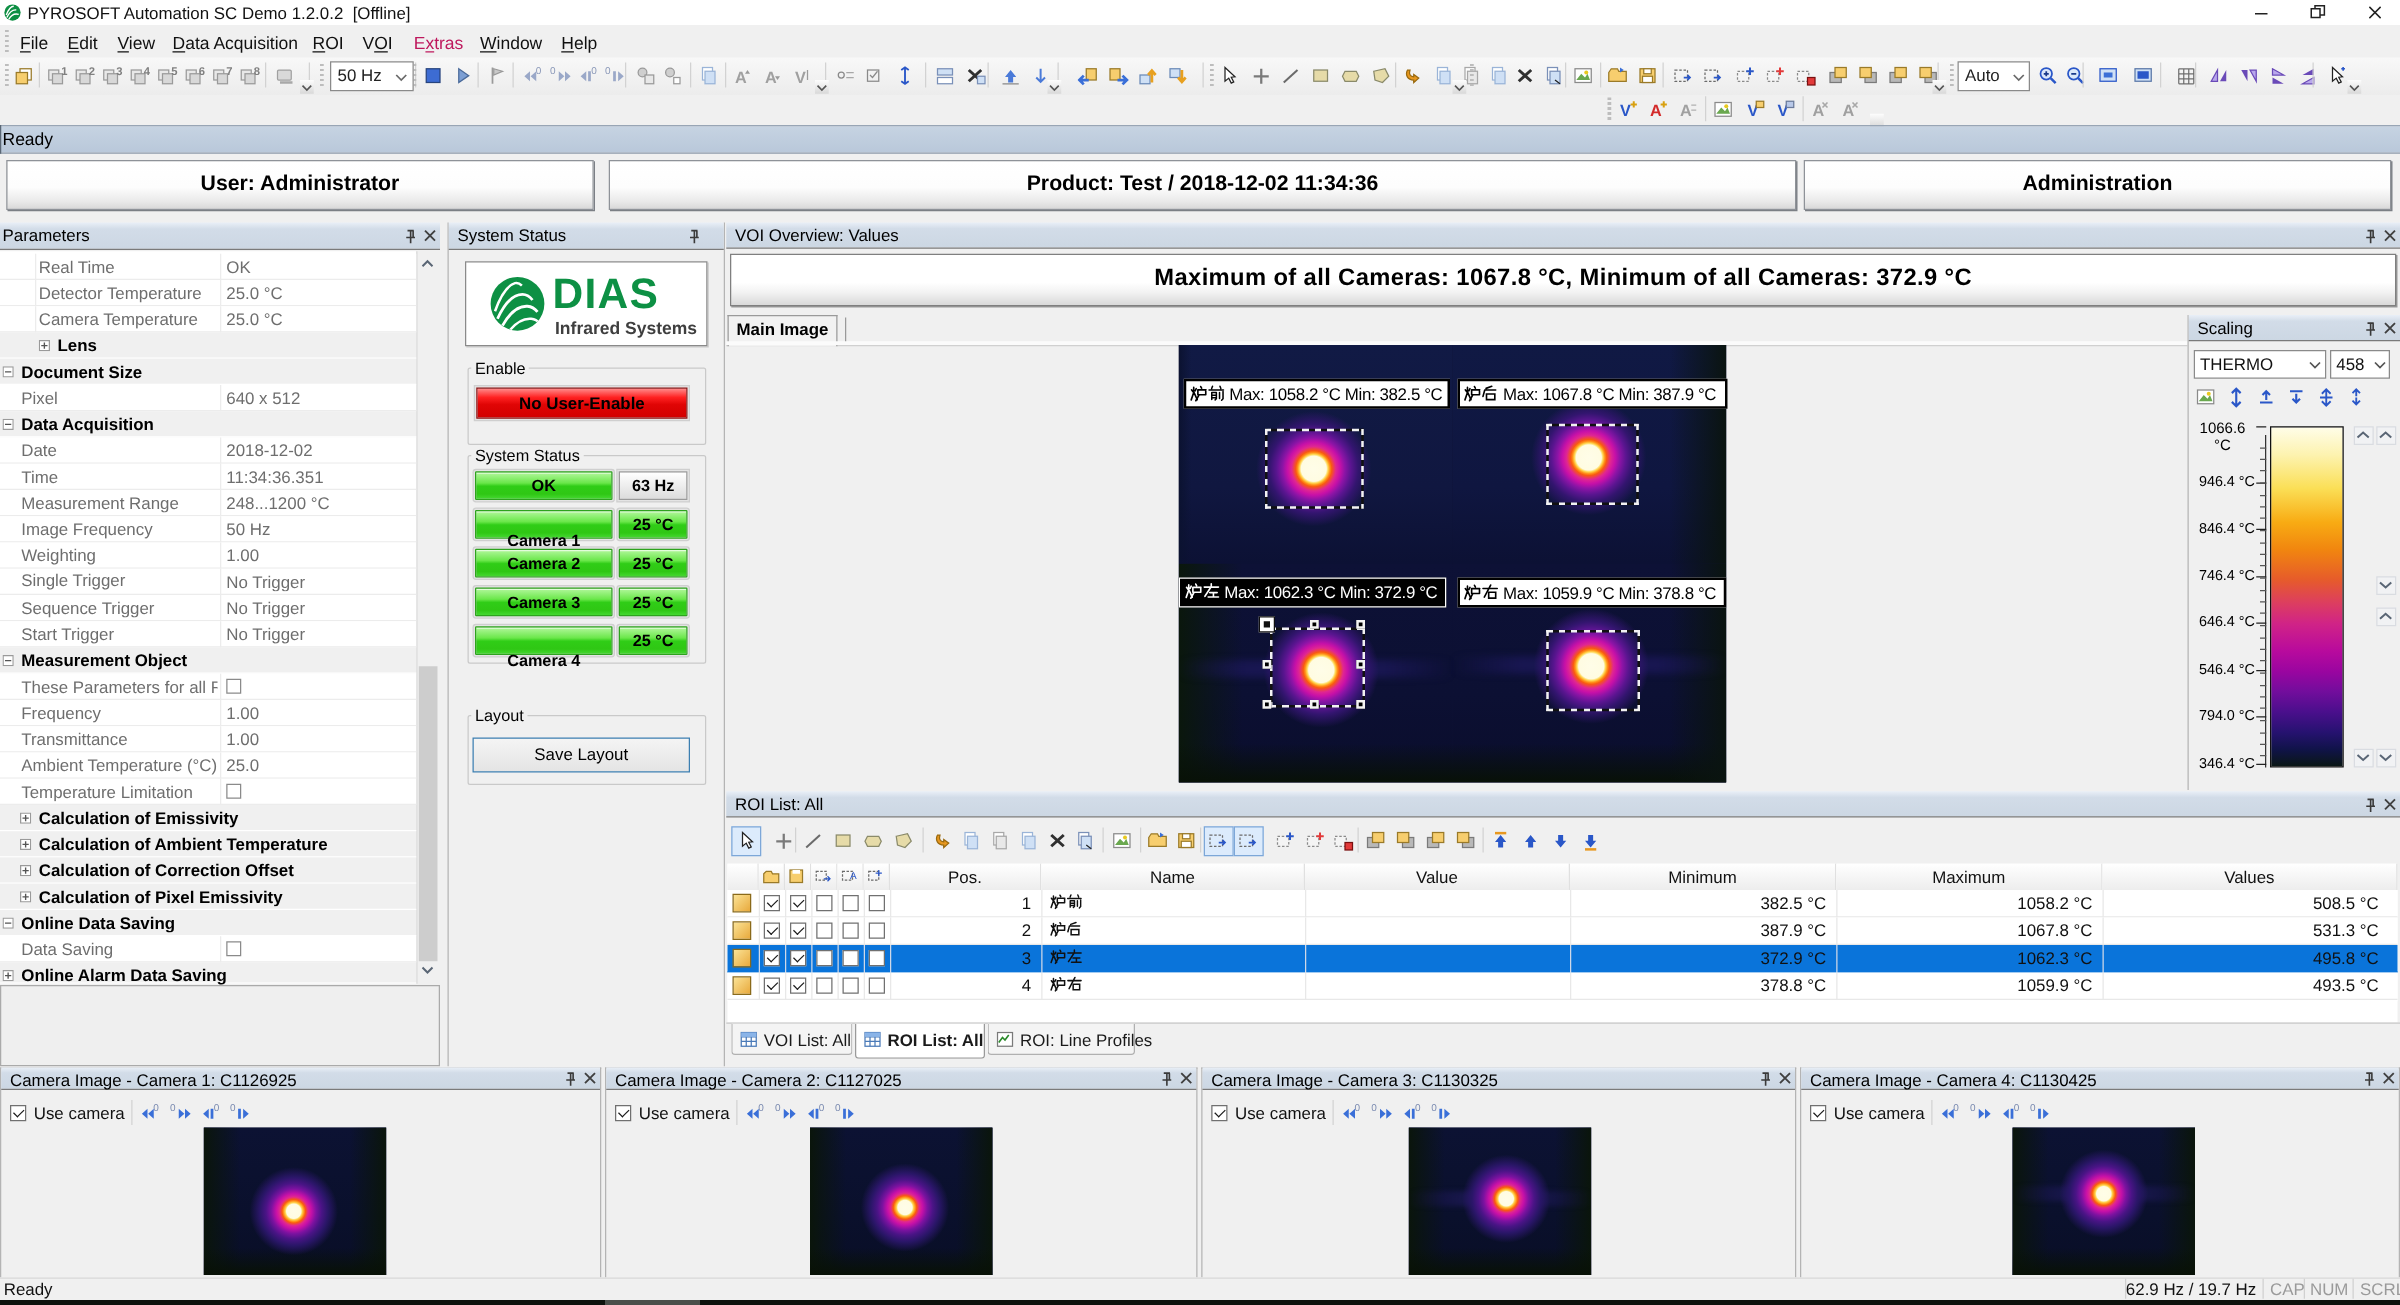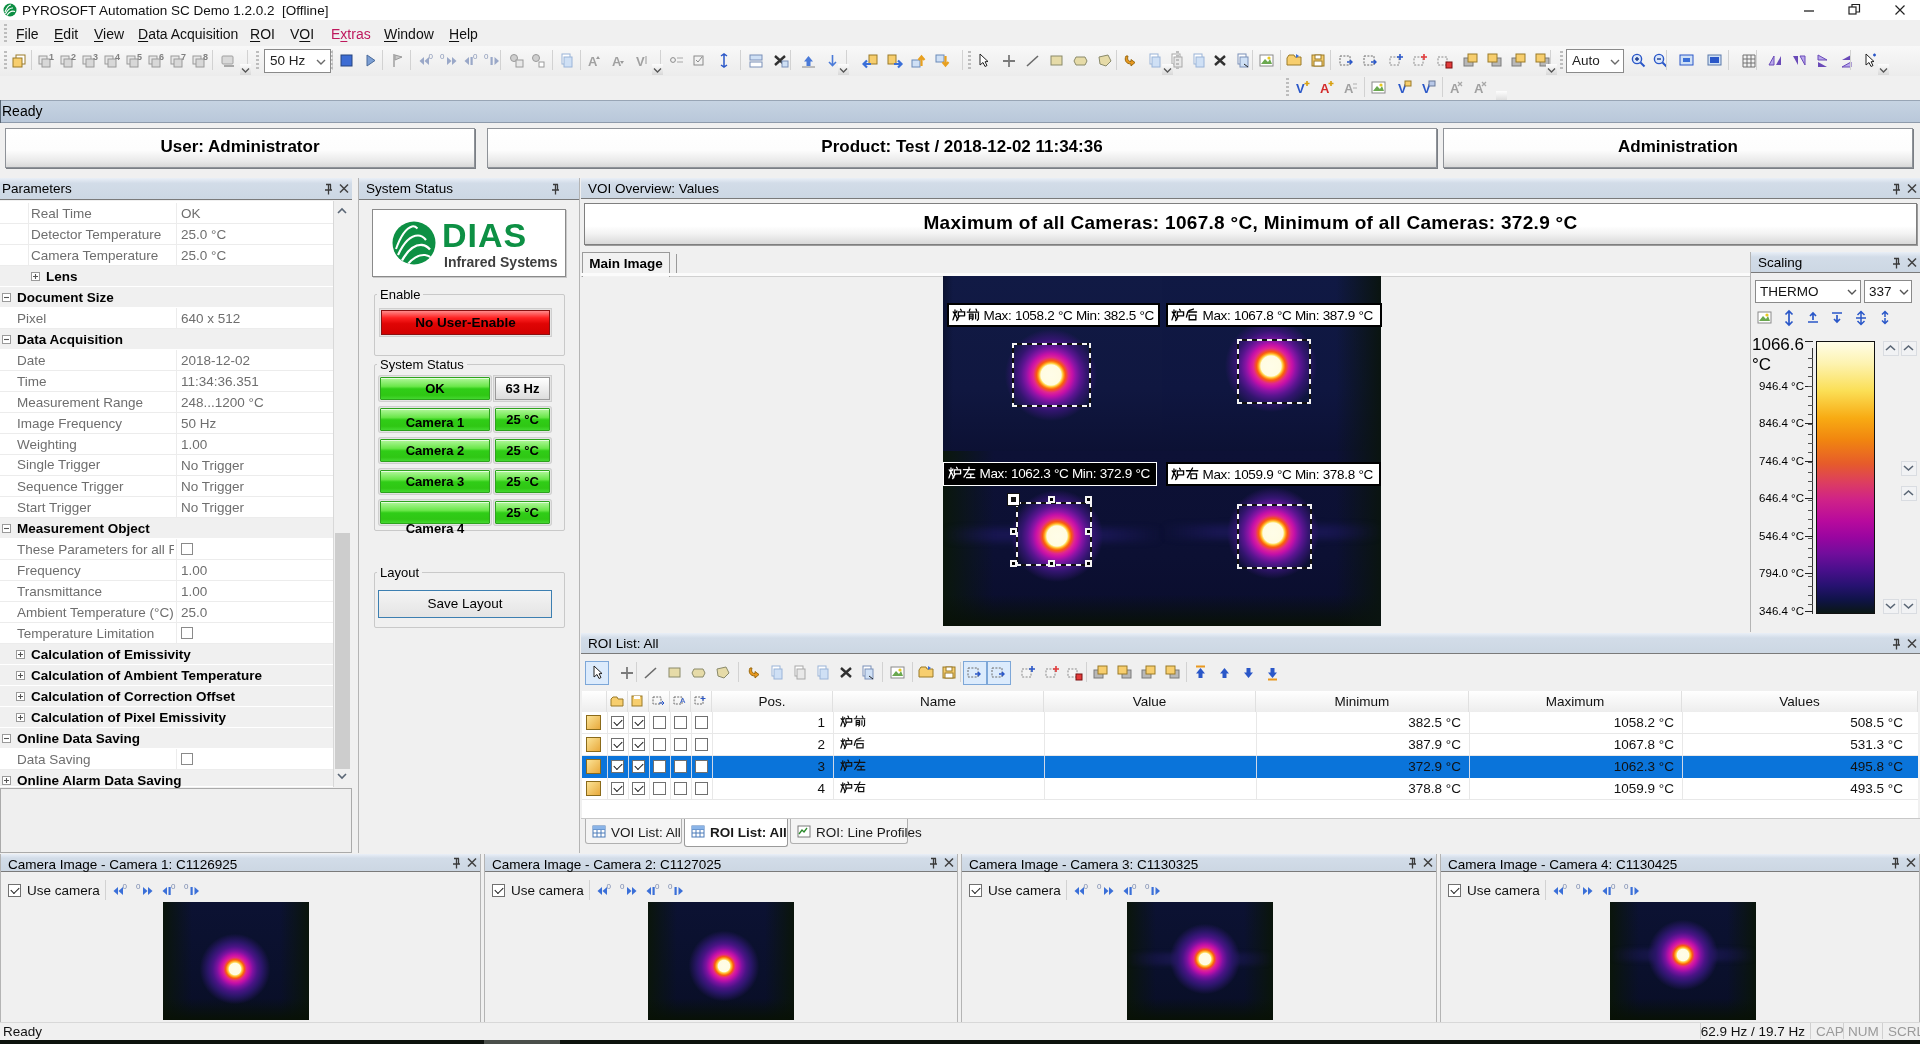--- a/index.html
+++ b/index.html
@@ -664,21 +664,21 @@
 <div class="a" style="left:442px;top:216px;font-size:34px;font-weight:bold;color:#0d9044;letter-spacing:1px">DIAS</div>
 <div class="a" style="left:444px;top:254px;font-size:14px;font-weight:bold;color:#3f3f3f">Infrared Systems</div>
 <div class="gb" style="left:374px;top:294px;width:191px;height:62px"></div>
 <div class="gbl" style="left:377px;top:287px">Enable</div>
 <div class="a" style="left:381px;top:310px;width:169px;height:25px;border:1px solid #8a1010;background:linear-gradient(180deg,#ff8a8a 0%,#f22 30%,#e00505 55%,#d20000 100%);box-shadow:0 0 0 1px #e4e4e4,0 0 0 2px #cfcfcf"></div>
 <div class="a" style="left:381px;top:315px;width:169px;text-align:center;font-size:13.5px;font-weight:bold;color:#000">No User-Enable</div>
 <div class="gb" style="left:374px;top:364px;width:191px;height:167px"></div>
 <div class="gbl" style="left:377px;top:357px">System Status</div>
 <div class="grnbtn" style="left:380px;top:377px;width:110px;height:23px;padding-top:3px">OK</div>
 <div class="a" style="left:495px;top:377px;width:55px;height:23px;border:1px solid #9a9a9a;background:linear-gradient(180deg,#ffffff,#dcdcdc);font-weight:bold;font-size:13px;text-align:center;padding-top:3px;box-shadow:0 0 0 1px #e4e4e4,0 0 0 2px #cfcfcf">63 Hz</div>
-<div class="grnbtn" style="left:380px;top:408px;width:110px;height:23px;padding-top:6px">Camera 1</div>
+<div class="grnbtn" style="left:380px;top:408px;width:110px;height:23px;padding-top:16px">Camera 1</div>
 <div class="grnbtn" style="left:495px;top:408px;width:55px;height:23px;padding-top:3px">25 °C</div>
 <div class="grnbtn" style="left:380px;top:439px;width:110px;height:23px;padding-top:3px">Camera 2</div>
 <div class="grnbtn" style="left:495px;top:439px;width:55px;height:23px;padding-top:3px">25 °C</div>
 <div class="grnbtn" style="left:380px;top:470px;width:110px;height:23px;padding-top:3px">Camera 3</div>
 <div class="grnbtn" style="left:495px;top:470px;width:55px;height:23px;padding-top:3px">25 °C</div>
 <div class="grnbtn" style="left:380px;top:501px;width:110px;height:23px;padding-top:19px">Camera 4</div>
 <div class="grnbtn" style="left:495px;top:501px;width:55px;height:23px;padding-top:3px">25 °C</div>
 <div class="gb" style="left:374px;top:572px;width:191px;height:56px"></div>
 <div class="gbl" style="left:377px;top:565px">Layout</div>
 <div class="a" style="left:378px;top:590px;width:174px;height:28px;border:1px solid #3c7fb1;background:linear-gradient(180deg,#f4f4f4,#e4e4e4);font-size:13.5px;color:#000;text-align:center;padding-top:5px">Save Layout</div>
@@ -770,21 +770,21 @@
   </svg>
 <svg class="a" style="left:1906px;top:256px" width="12" height="13" viewBox="0 0 12 13">
     <use href="#xx"></use>
   </svg>
 <div class="a" style="left:1755px;top:280px;width:106px;height:23px;background:#fff;border:1px solid #8a8a8a"></div>
 <div class="a" style="left:1760px;top:284px;font-size:13.5px;color:#111">THERMO</div>
 <svg class="a" style="left:1847px;top:288px" width="10" height="8" viewBox="0 0 10 8">
     <path d="M1,2 L5,6 L9,2" fill="none" stroke="#555" stroke-width="1.4"></path>
   </svg>
 <div class="a" style="left:1864px;top:280px;width:48px;height:23px;background:#fff;border:1px solid #8a8a8a"></div>
-<div class="a" style="left:1869px;top:284px;font-size:13.5px;color:#111">337</div>
+<div class="a" style="left:1869px;top:284px;font-size:13.5px;color:#111">458</div>
 <svg class="a" style="left:1899px;top:288px" width="10" height="8" viewBox="0 0 10 8">
     <path d="M1,2 L5,6 L9,2" fill="none" stroke="#555" stroke-width="1.4"></path>
   </svg>
 <svg class="a" style="left:1756px;top:309px" width="18" height="18" viewBox="0 0 18 18">
     <rect x="2" y="3" width="13" height="11" fill="#fff" stroke="#8a8a8a"></rect>
     <path d="M3,12 l4,-5 3,3 2,-3 2,5 Z" fill="#6aa84f"></path>
     <circle cx="11" cy="6" r="1.6" fill="#e8c91f"></circle>
   </svg>
 <svg class="a" style="left:1780px;top:309px" width="18" height="18" viewBox="0 0 18 18">
     <path d="M9,2 v14 M5.5,5.5 l3.5,-3.5 3.5,3.5 M5.5,12.5 l3.5,3.5 3.5,-3.5" stroke="#2a57c8" fill="none" stroke-width="1.7"></path>
@@ -797,21 +797,21 @@
   </svg>
 <svg class="a" style="left:1852px;top:309px" width="18" height="18" viewBox="0 0 18 18">
     <path d="M9,2 v14 M5.5,6 l3.5,-3.5 3.5,3.5 M5.5,12 l3.5,3.5 3.5,-3.5 M4,9 h10" stroke="#2a57c8" fill="none" stroke-width="1.5"></path>
   </svg>
 <svg class="a" style="left:1876px;top:309px" width="18" height="18" viewBox="0 0 18 18">
     <path d="M9,3 v5 M9,14 v-5 M6,5.5 l3,-3 3,3 M6,11.5 l3,3 3,-3" stroke="#2a57c8" fill="none" stroke-width="1.5"></path>
   </svg>
 <div class="a" style="left:1778px;top:307px;width:23px;height:23px;border:1px solid #7da7d8;background:#dcebfc;z-index:-1"></div>
 <div class="a" style="left:1816px;top:341px;width:59px;height:273px;border:1px solid #111;background:linear-gradient(180deg,#fffde8 0%,#fdf3b0 8%,#fbdf56 18%,#f8ab13 28%,#f1860f 36%,#e65b2b 45%,#dc3d61 52%,#d02387 58%,#b80a9d 66%,#9a05a0 72%,#720d9c 78%,#4a0f8c 84%,#261270 90%,#101349 95%,#0a1715 100%)"></div>
 <div class="a" style="left:1812px;top:348px;width:1px;height:266px;background:#333"></div>
-<div class="a" style="left:1752px;top:335px;width:52px;text-align:left;font-size:17px;color:#000">1066.6 °C</div>
+<div class="a" style="left:1752px;top:335px;width:52px;text-align:center;font-size:12px;color:#000">1066.6 °C</div>
 <div class="tick" style="left:1805px;top:341px;width:8px"></div>
 <div class="a" style="left:1752px;top:380px;width:52px;text-align:right;font-size:11.5px;color:#000">946.4 °C</div>
 <div class="tick" style="left:1805px;top:386px;width:8px"></div>
 <div class="a" style="left:1752px;top:417px;width:52px;text-align:right;font-size:11.5px;color:#000">846.4 °C</div>
 <div class="tick" style="left:1805px;top:423px;width:8px"></div>
 <div class="a" style="left:1752px;top:455px;width:52px;text-align:right;font-size:11.5px;color:#000">746.4 °C</div>
 <div class="tick" style="left:1805px;top:461px;width:8px"></div>
 <div class="a" style="left:1752px;top:492px;width:52px;text-align:right;font-size:11.5px;color:#000">646.4 °C</div>
 <div class="tick" style="left:1805px;top:498px;width:8px"></div>
 <div class="a" style="left:1752px;top:530px;width:52px;text-align:right;font-size:11.5px;color:#000">546.4 °C</div>

